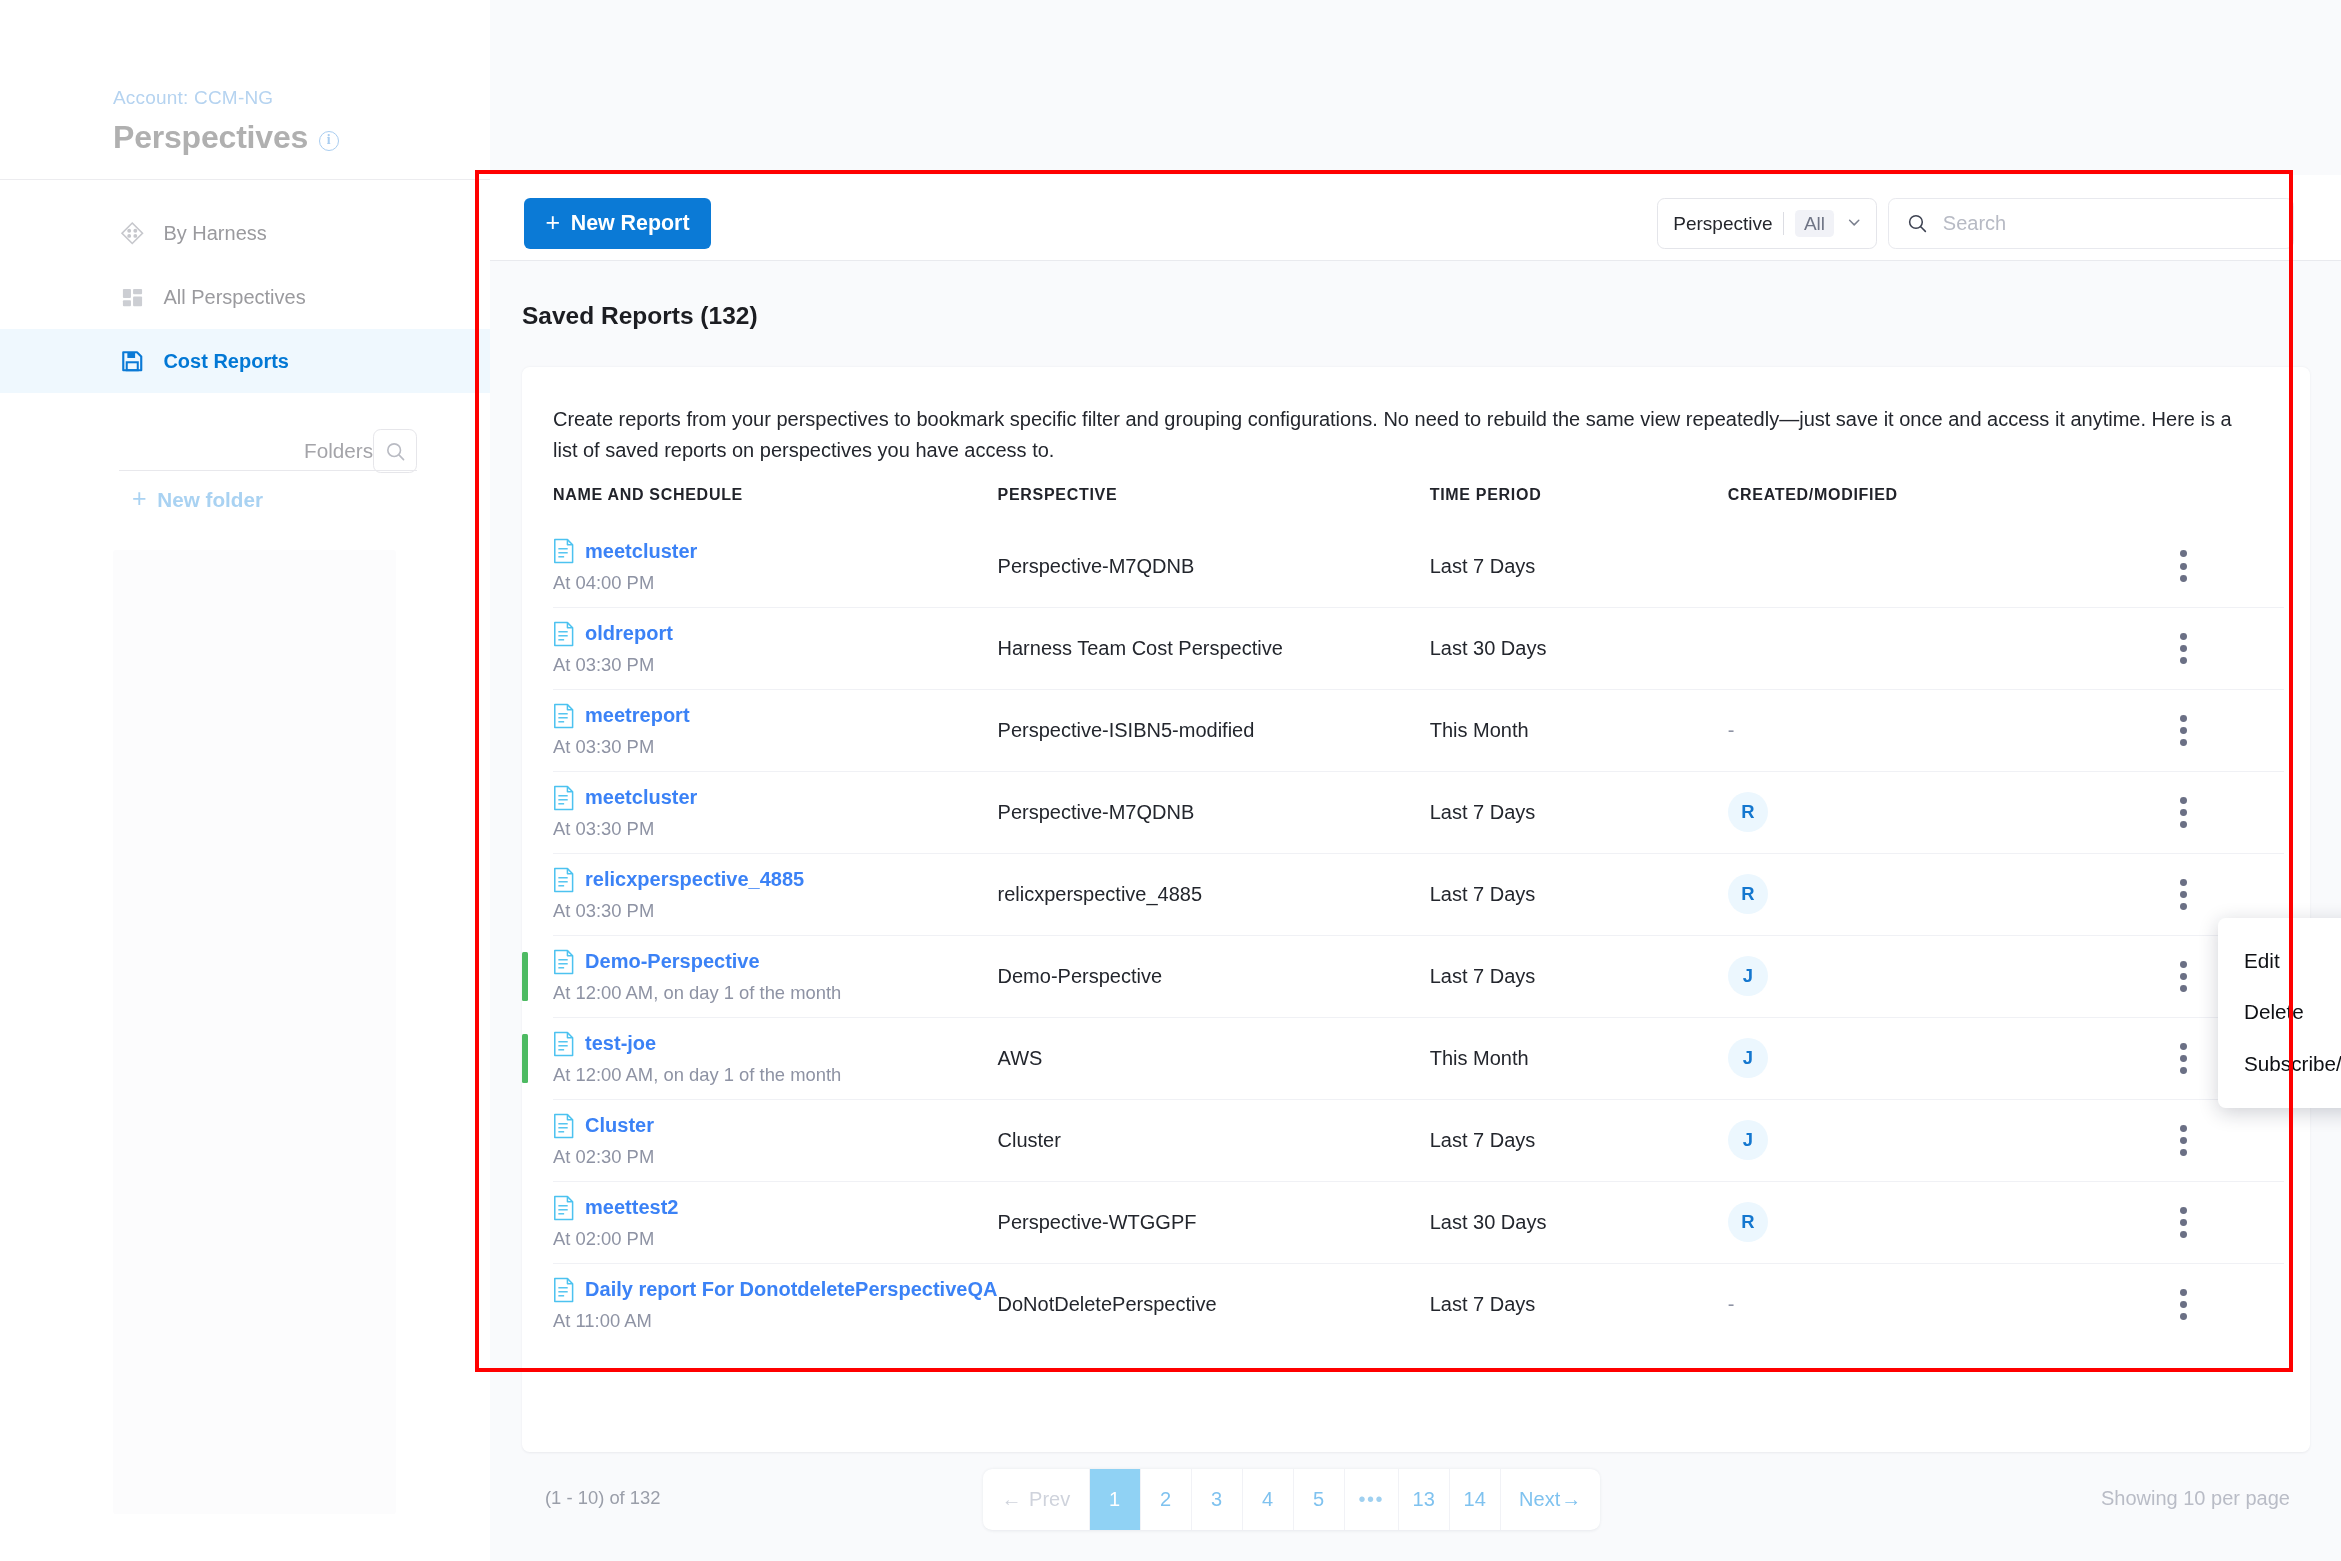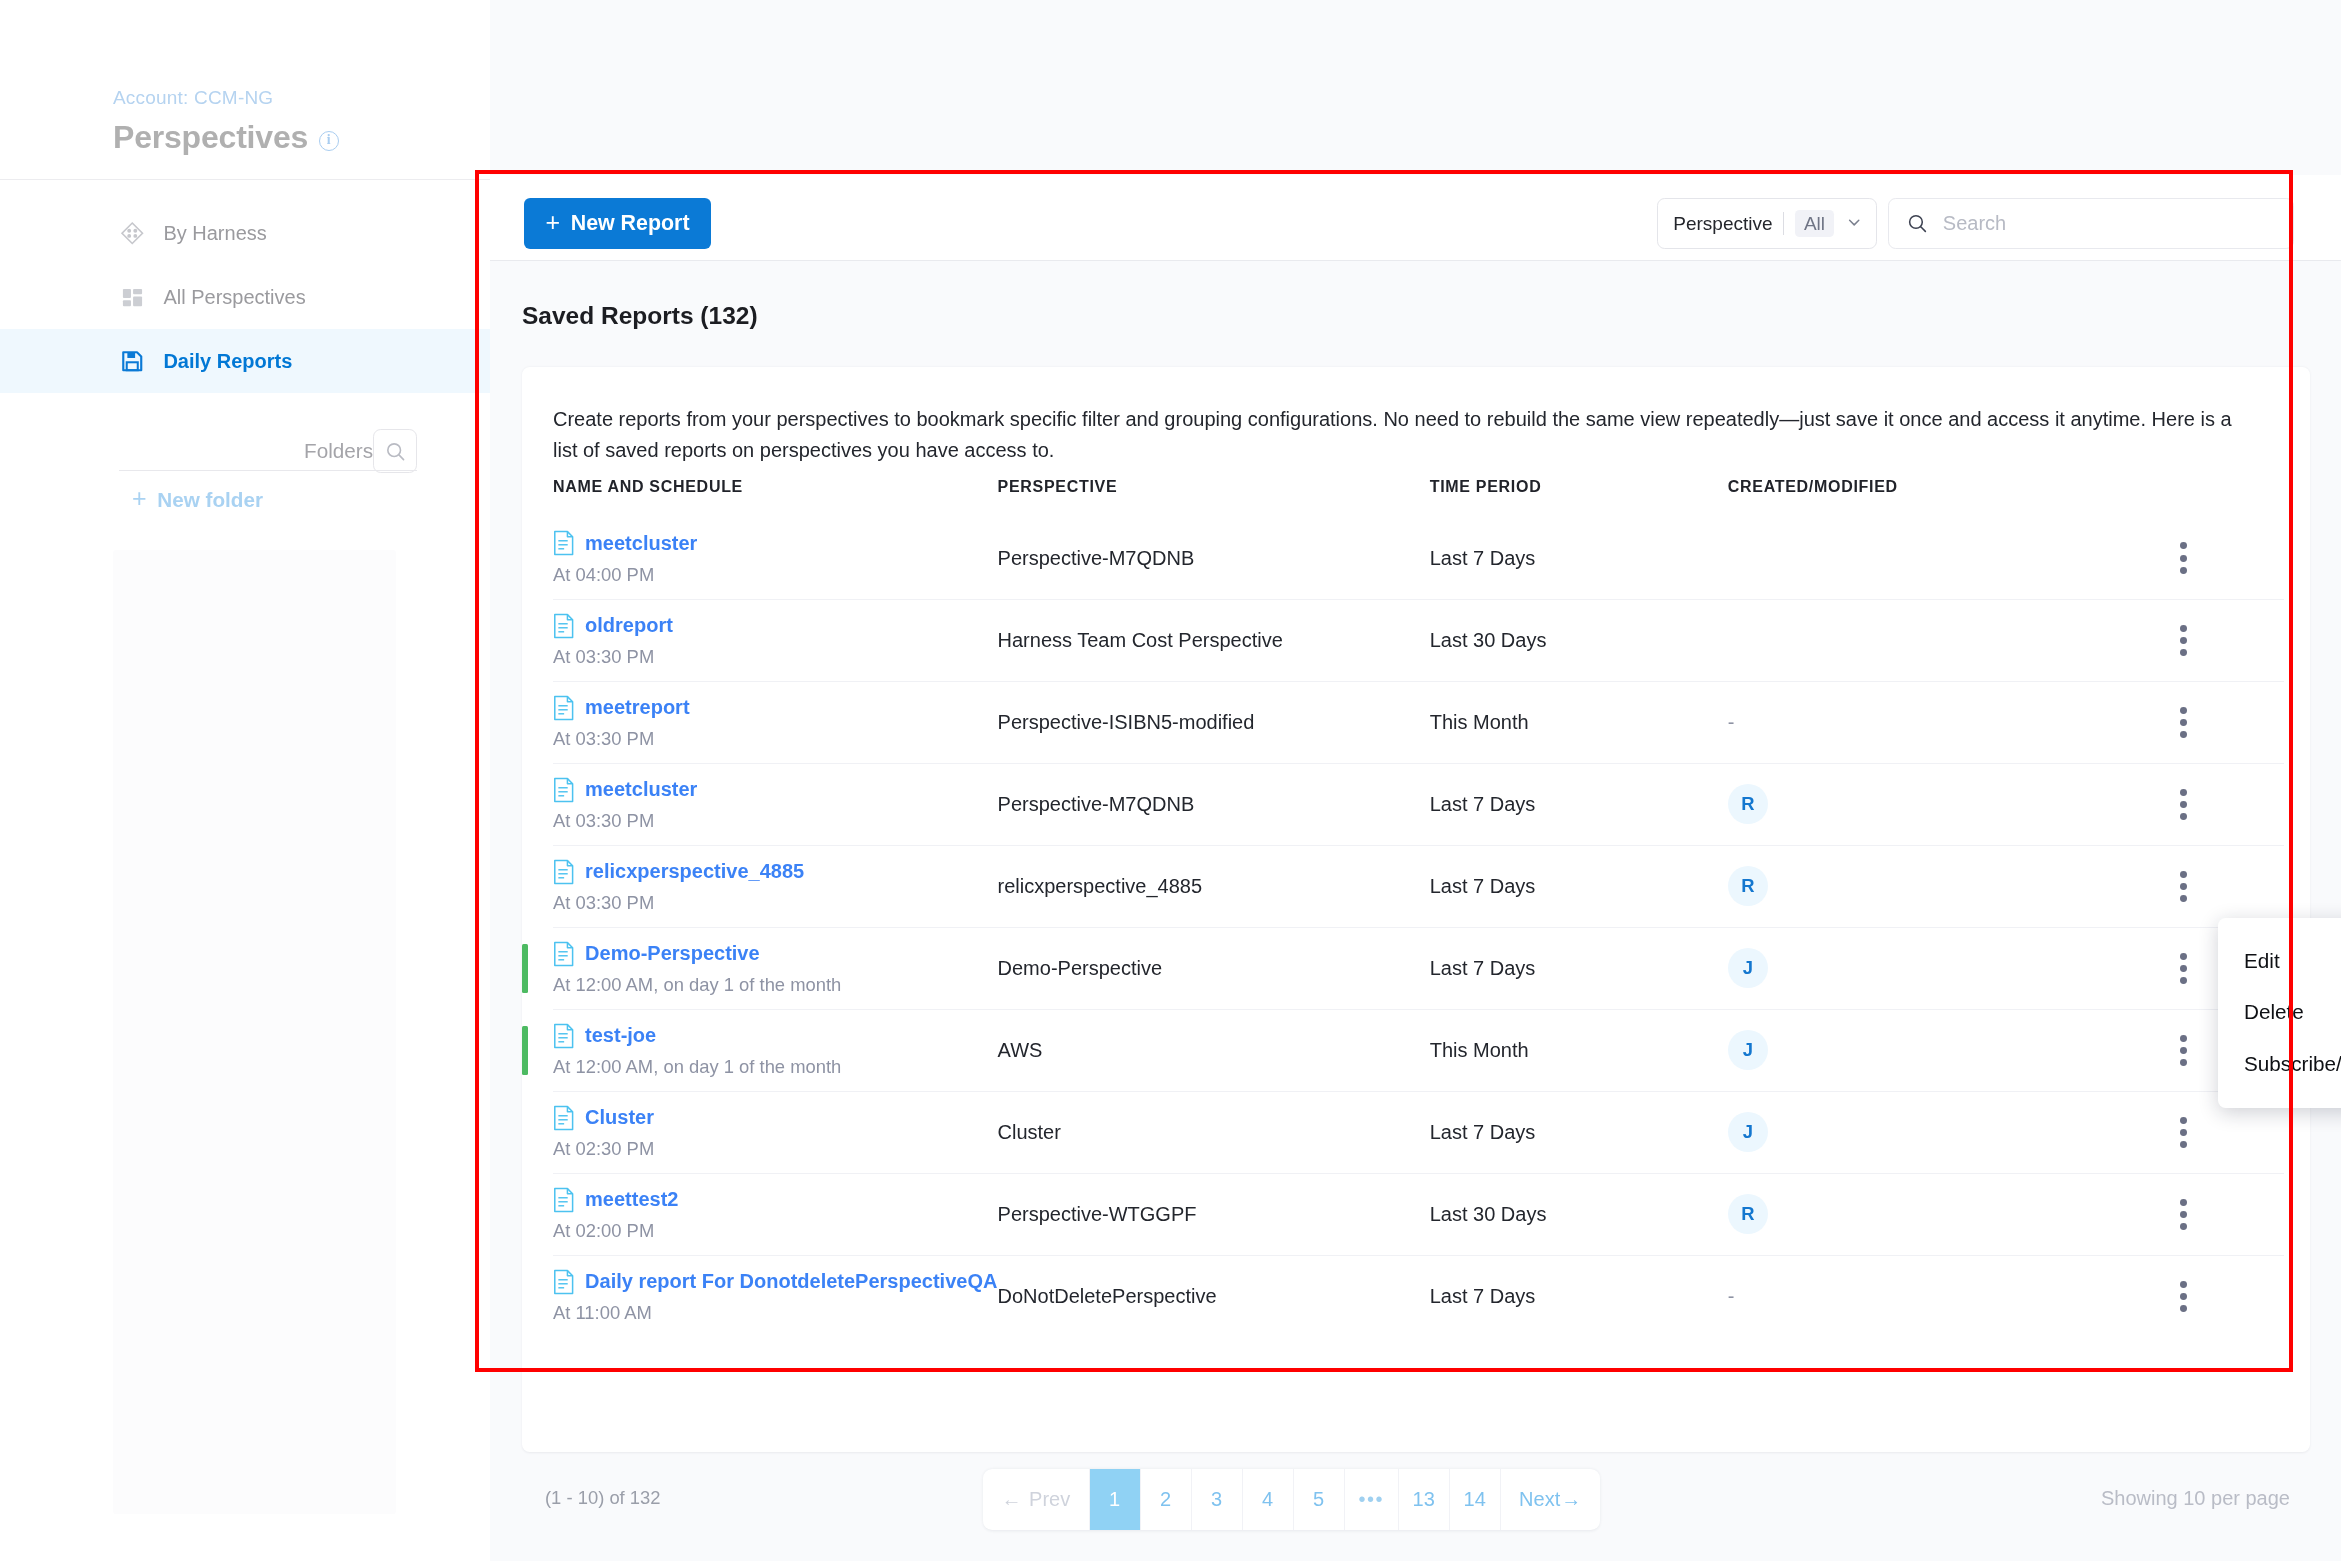--- a/index.html
+++ b/index.html
@@ -114,21 +114,21 @@
     position: absolute; left: 32px; top: 367px;
     width: 1788px; height: 1085px;
     background: #ffffff; border-radius: 7.7px;
     box-shadow: 0 0.8px 2.3px rgba(24,30,60,.07);
   }
   .card-desc {
     position: absolute; left: 31px; top: 37px; width: 1707px;
     font-size: 20px; line-height: 1.55; color: #23262d;
   }
 
-  table.rpt { position: absolute; left: 31px; top: 111px; width: 1731px; border-collapse: collapse; }
+  table.rpt { position: absolute; left: 31px; top: 119px; width: 1731px; border-collapse: collapse; }
   table.rpt th {
     text-align: left; font-size: 16px; font-weight: 700; letter-spacing: 0.7px;
     color: #21232a; padding: 0 0 21.4px 0; text-transform: uppercase;
   }
   table.rpt td { padding: 0; vertical-align: middle; border-top: 0.8px solid #f0f1f5; height: 82px; }
   table.rpt tr.first-row td { border-top: none; }
   .c-name  { width: 444px; }
   .c-persp { width: 432px; }
   .c-time  { width: 298px; }
   .c-cm    { width: 348px; }
@@ -236,21 +236,21 @@
       </div>
 
       <div class="nav-item active">
         <span class="nav-ico">
           <svg width="24.5" height="24.5" viewBox="0 0 24 24">
             <path d="M3.2 3.2h13.4L20.8 7.4v13.4H3.2Z" fill="none" stroke="#0b7ad6" stroke-width="2.1" stroke-linejoin="round"></path>
             <rect x="7.2" y="3.2" width="7.6" height="5.6" fill="#0b7ad6"></rect>
             <rect x="6.6" y="13" width="10.8" height="7.8" fill="none" stroke="#0b7ad6" stroke-width="2"></rect>
           </svg>
         </span>
-        <span>Daily Reports</span>
+        <span>Cost Reports</span>
       </div>
 
     </div>
 
     <div class="folders-row">
       <span class="folders-label">Folders</span>
       <span class="folder-search-btn">
         <svg width="23" height="23" viewBox="0 0 24 24">
           <circle cx="10.6" cy="10.6" r="6.6" fill="none" stroke="#b9bbc3" stroke-width="1.7"></circle>
           <line x1="15.6" y1="15.6" x2="20.4" y2="20.4" stroke="#b9bbc3" stroke-width="1.7" stroke-linecap="round"></line>

